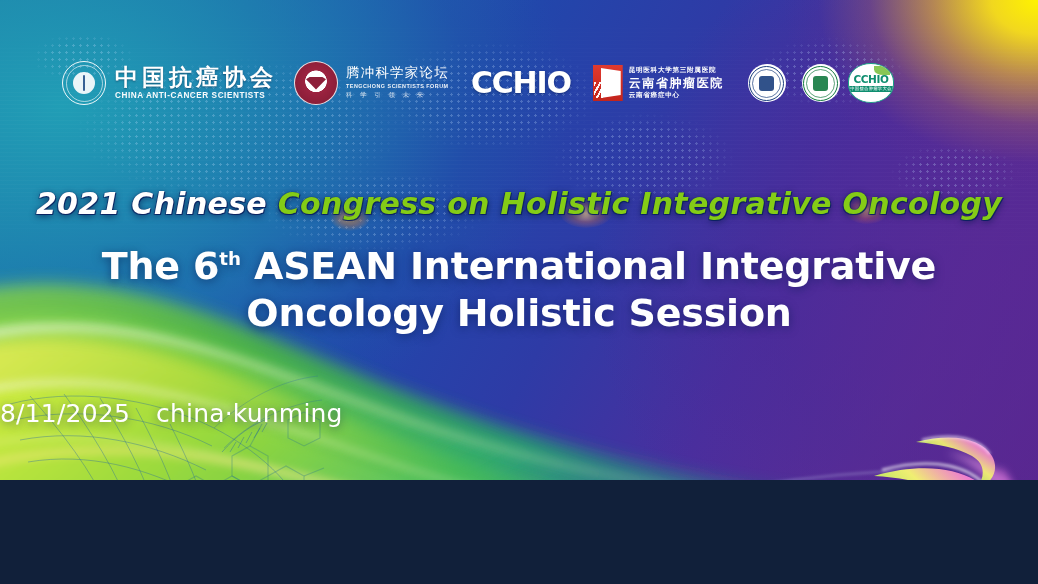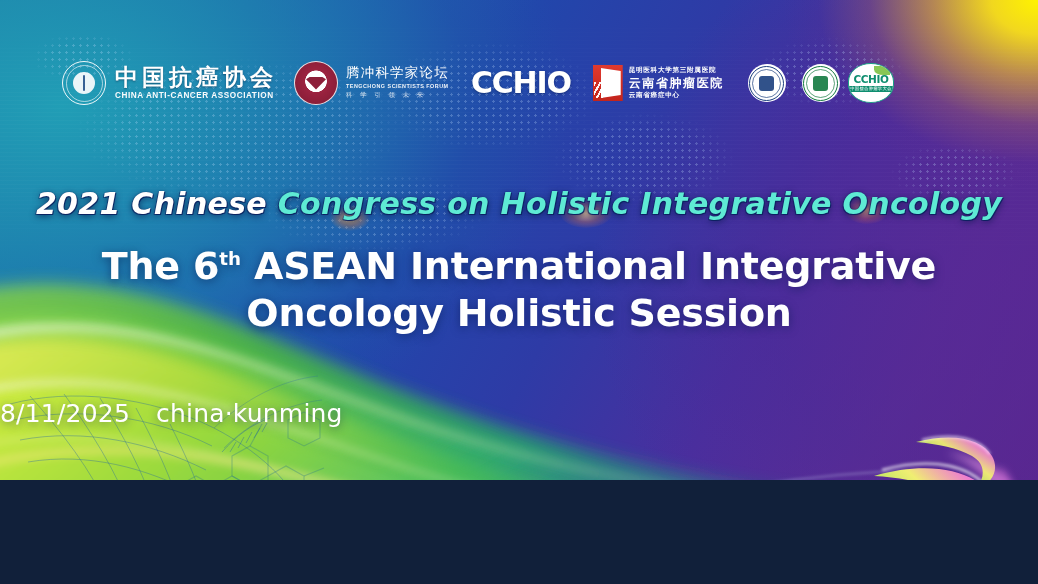--- a/index.html
+++ b/index.html
@@ -308,21 +308,21 @@
     left: 0; right: 0; top: 186px;
     text-align: center;
     font-style: italic;
     font-weight: 700;
     font-size: 30px;
     letter-spacing: .3px;
     white-space: nowrap;
     font-family: "DejaVu Sans", sans-serif;
   }
   #subtitle .w { color: #ffffff; }
-  #subtitle .g { color: #5eead4; }
+  #subtitle .g { color: #84cc16; }
   #subtitle .w, #subtitle .g {
     text-shadow:
       0 0 1px rgba(10,30,90,.9),
       1px 1px 0 rgba(12,34,96,.85),
       -1px 1px 0 rgba(12,34,96,.6),
       0 2px 7px rgba(6,20,70,.75);
   }
 
   #headline {
     position: absolute;
@@ -523,21 +523,21 @@
   <div class="spark" id="spark-c"></div>
 
   <div id="logo-bar">
 
     <div class="logo-unit" id="logo-caca">
       <div class="seal">
         <div class="seal-core"></div>
       </div>
       <div id="caca-text">
         <div id="caca-cn">中国抗癌协会</div>
-        <div id="caca-en">CHINA ANTI-CANCER ASSOCIATION</div>
+        <div id="caca-en">CHINA ANTI-CANCER SCIENTISTS</div>
       </div>
     </div>
 
     <div class="logo-unit" id="logo-tengchong">
       <div id="tc-badge"></div>
       <div id="tc-text">
         <div id="tc-cn">腾冲科学家论坛</div>
         <div id="tc-en">TENGCHONG SCIENTISTS FORUM</div>
         <div id="tc-cn2">科 学 引 领 未 来</div>
       </div>

